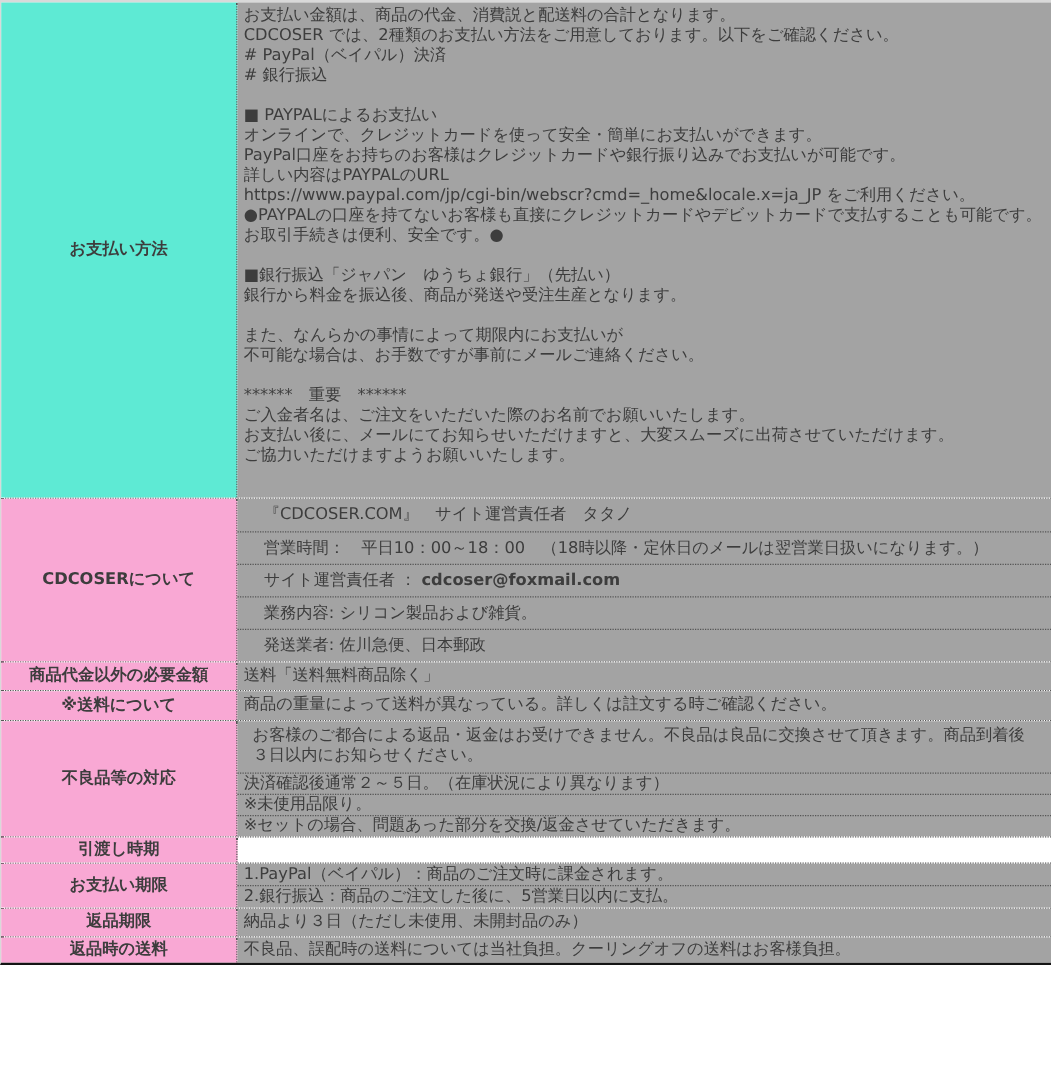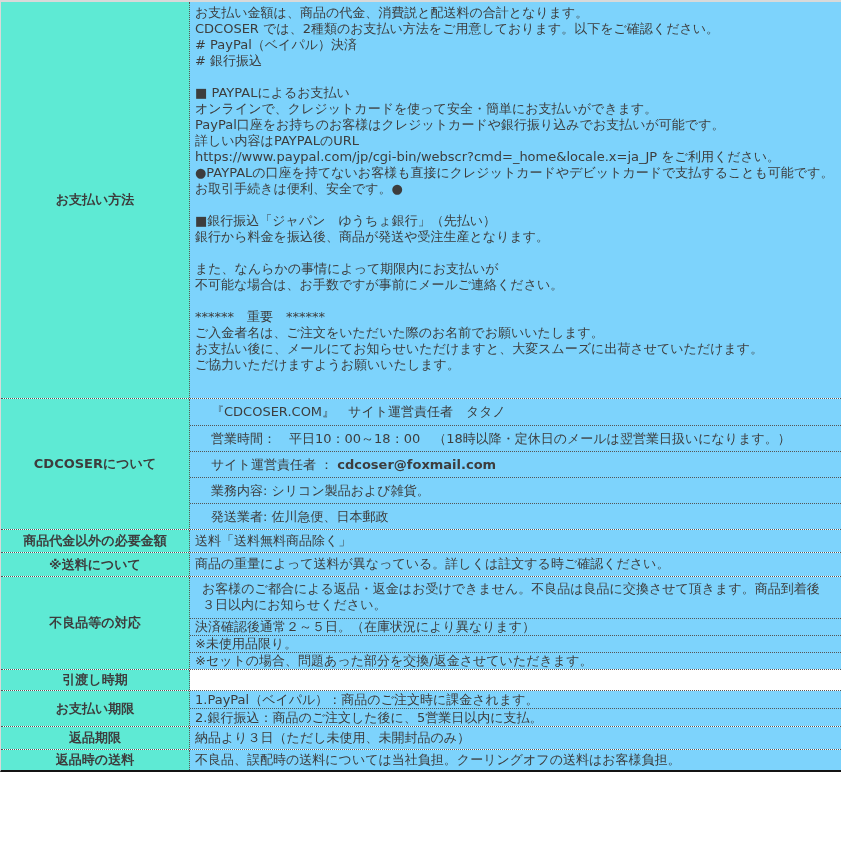--- a/index.html
+++ b/index.html
@@ -15,34 +15,34 @@
     border-top: 2px solid #d9d9d9;
     border-left: 1px solid #d9d9d9;
     border-bottom: 2px solid #141414;
     background: #ffffff;
   }
   .row { display: flex; align-items: stretch; }
   .row + .row { border-top: 1px dotted #555; }
   .hcell {
     flex: 0 0 189px;
     width: 189px;
-    background: #5eead4;
+    background: #f9a8d4;
     border-right: 1px dotted #555;
     display: flex;
     align-items: center;
     justify-content: center;
     text-align: center;
     font-weight: bold;
     padding: 2px 4px;
   }
   .hcell.white { background: #5eead4; }
   .ccell {
     flex: 1 1 auto;
     min-width: 0;
-    background: #7dd3fc;
+    background: #a3a3a3;
     display: flex;
     flex-direction: column;
     justify-content: flex-start;
   }
   .sub {
     white-space: pre-wrap;
     overflow-wrap: anywhere;
     padding: 0 5px;
   }
   .sub + .sub { border-top: 1px dotted #555; }

